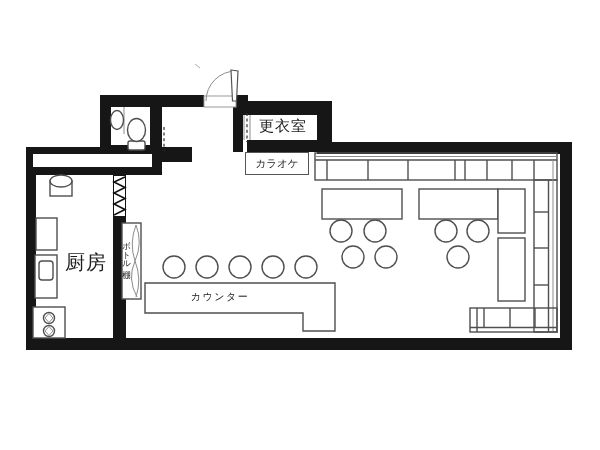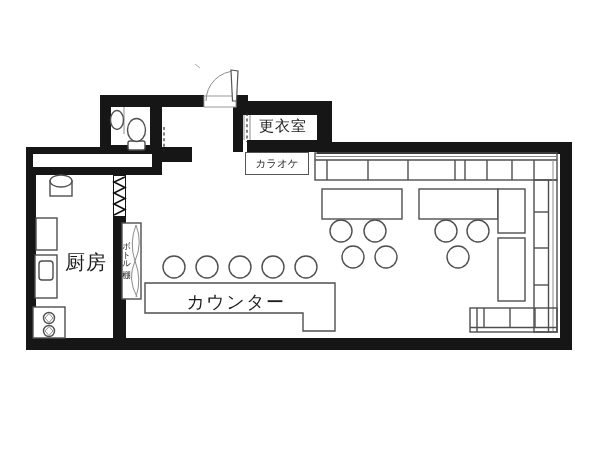--- a/index.html
+++ b/index.html
@@ -14,21 +14,21 @@
   .ln{fill:none;stroke:var(--line);stroke-width:1.4;}
   .thin{fill:none;stroke:var(--light);stroke-width:1;}
   .dash{fill:none;stroke:#2e2e2e;stroke-width:1.2;stroke-dasharray:3 2.6;}
   .zig{fill:none;stroke:#111;stroke-width:1.6;}
   .lbl{position:absolute;color:var(--ink);white-space:nowrap;}
   .lbl-center{text-align:center;}
   #lbl-changing{left:249px;top:117px;width:68px;font-size:15px;letter-spacing:1px;}
   #karaoke-box{left:245px;top:152px;width:62px;height:21px;border:1.3px solid #555;
                font-size:10.5px;line-height:21px;background:#fff;}
   #lbl-kitchen{left:63px;top:249px;width:46px;font-size:20px;letter-spacing:1px;}
-  #lbl-counter{left:160px;top:290px;width:152px;font-size:18px;letter-spacing:1.5px;}
+  #lbl-counter{left:144px;top:290px;width:152px;font-size:10px;letter-spacing:1.5px;}
   #lbl-bottle{left:121px;top:235px;height:66px;font-size:8.5px;line-height:11px;
               writing-mode:vertical-rl;text-orientation:upright;}
 </style>
 </head>
 <body>
 
 <div id="stage">
 
   <svg id="plan-svg" width="600" height="450" viewBox="0 0 600 450">
 

